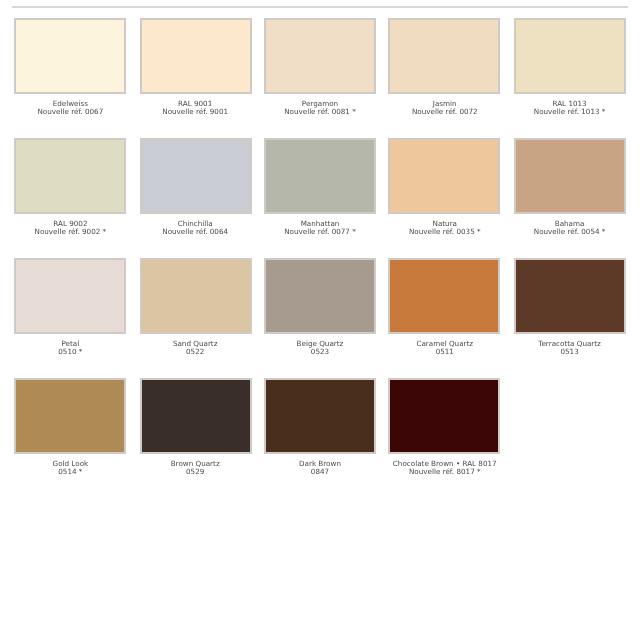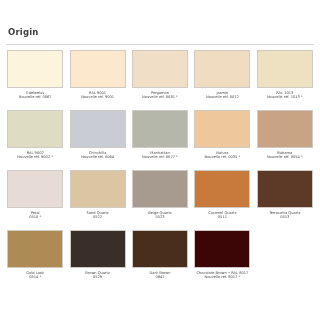--- a/index.html
+++ b/index.html
@@ -79,21 +79,20 @@
     color: #4a4a4a;
     white-space: nowrap;
     overflow: hidden;
   }
 </style>
 </head>
 <body>
 
 <div class="page">
 
-  <div class="section-header">Origin</div>
   <div class="header-rule"></div>
 
   <div class="grid" id="grid">
       <div class="cell">
         <div class="swatch" style="background: rgb(252, 244, 220);"></div>
         <div class="caption">
           <span class="name">Edelweiss</span>
           <span class="ref">Nouvelle réf. 0067</span>
         </div>
       </div>

